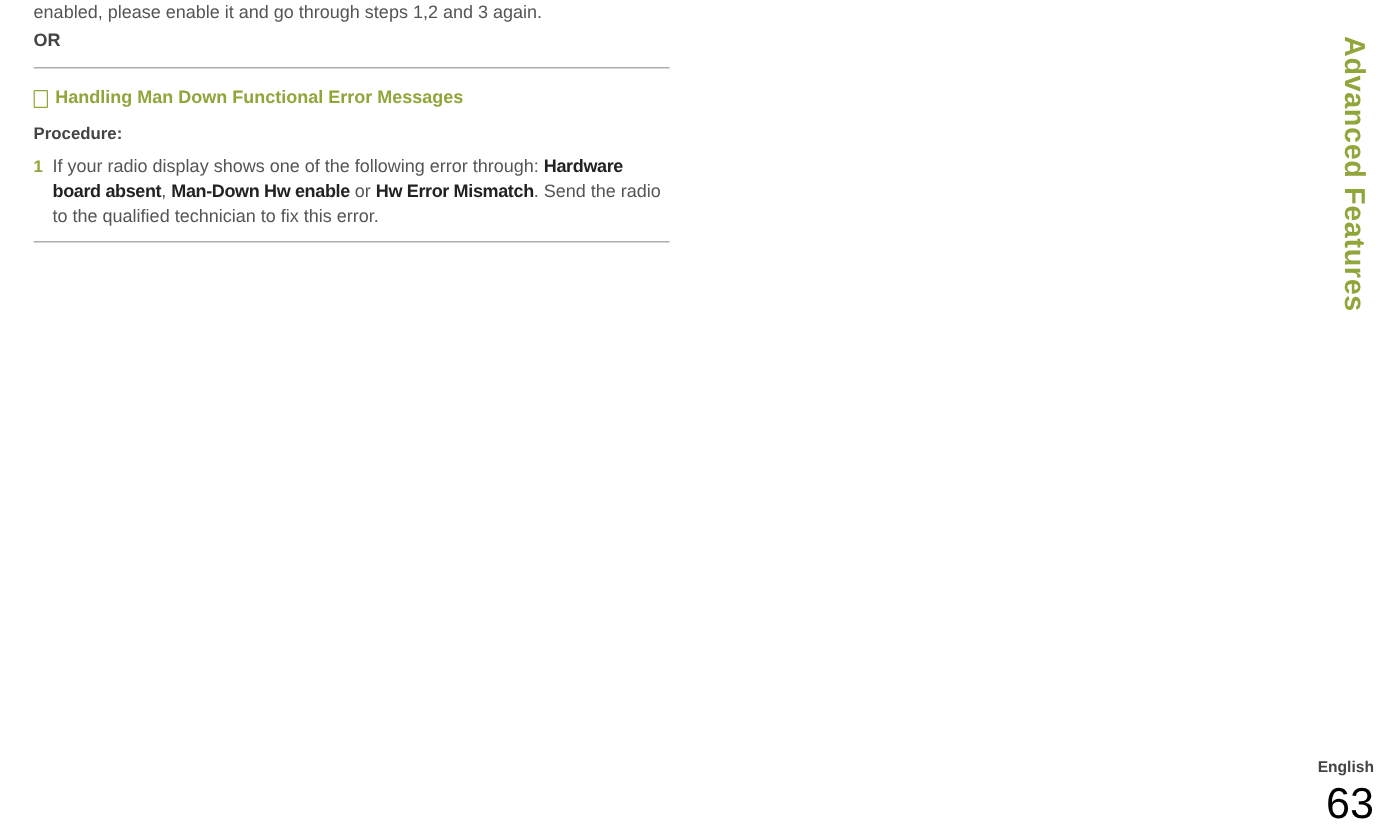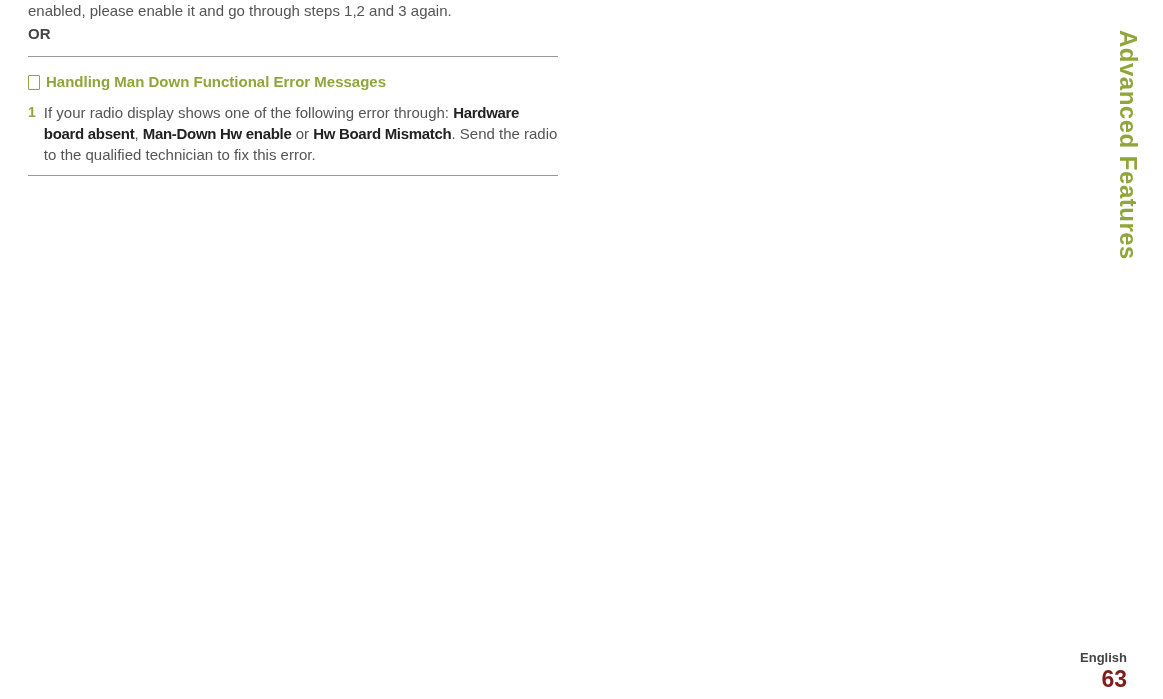--- a/index.html
+++ b/index.html
@@ -79,55 +79,56 @@
     top: 30px;
     writing-mode: vertical-rl;
     text-orientation: mixed;
     color: #8fa63a;
     font-size: 24px;
     font-weight: bold;
     letter-spacing: 0.5px;
   }
   .footer {
     position: absolute;
-    right: 36px;
+    right: 18px;
     bottom: 4px;
     text-align: right;
   }
   .lang-label {
     font-weight: bold;
     color: #444;
     font-size: 13px;
     margin-bottom: -4px;
   }
   .page-num {
-    color: #7f1d1d;
-    font-size: 23px;
-    font-weight: bold;
+    color: #000000;
+    font-size: 36px;
+    font-weight: normal;
   }
 </style>
 </head>
 <body>
 
 <div class="page">
   <p class="para">enabled, please enable it and go through steps 1,2 and 3 again.</p>
   <p class="para or">OR</p>
 
   <hr class="section-rule">
 
   <div class="heading-row">
     <span class="doc-icon"></span>
     <span class="heading">Handling Man Down Functional Error Messages</span>
   </div>
 
+  <p class="proc-label">Procedure:</p>
 
   <div class="step-row">
     <span class="step-num">1</span>
     <div class="step-body">
-      <span>If your radio display shows one of the following error through: </span><span class="display-msg">Hardware board absent</span><span>, </span><span class="display-msg">Man-Down Hw enable</span><span> or </span><span class="display-msg">Hw Board Mismatch</span><span>. Send the radio to the qualified technician to fix this error.</span>
+      <span>If your radio display shows one of the following error through: </span><span class="display-msg">Hardware board absent</span><span>, </span><span class="display-msg">Man-Down Hw enable</span><span> or </span><span class="display-msg">Hw Error Mismatch</span><span>. Send the radio to the qualified technician to fix this error.</span>
     </div>
   </div>
 
   <hr class="step-rule">
 </div>
 
 <div class="side-tab">Advanced Features</div>
 
 <div class="footer">
   <div class="lang-label">English</div>

